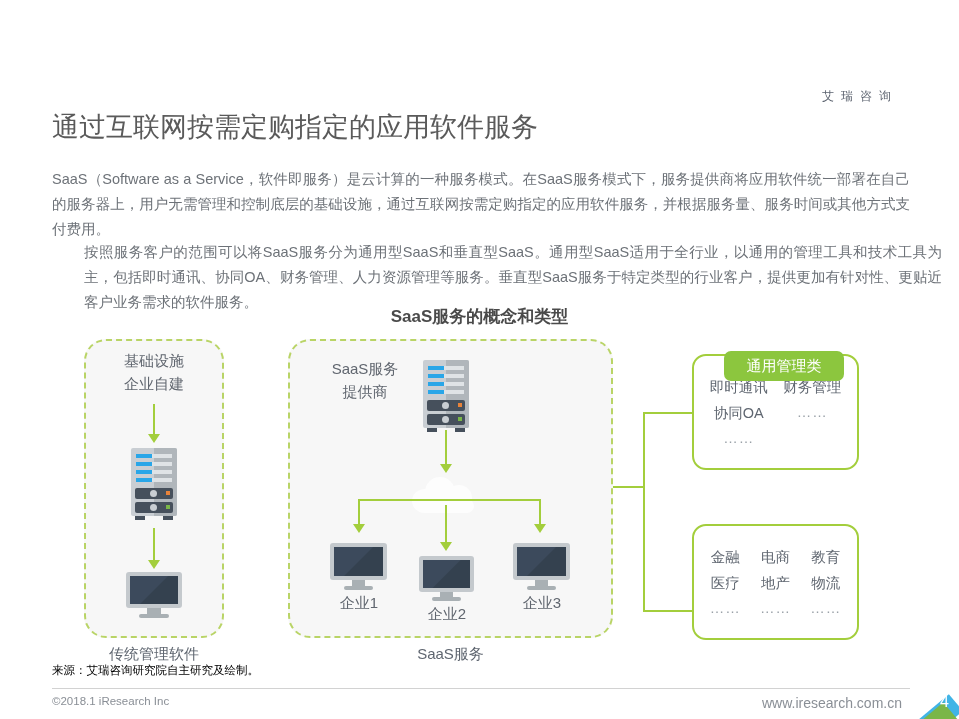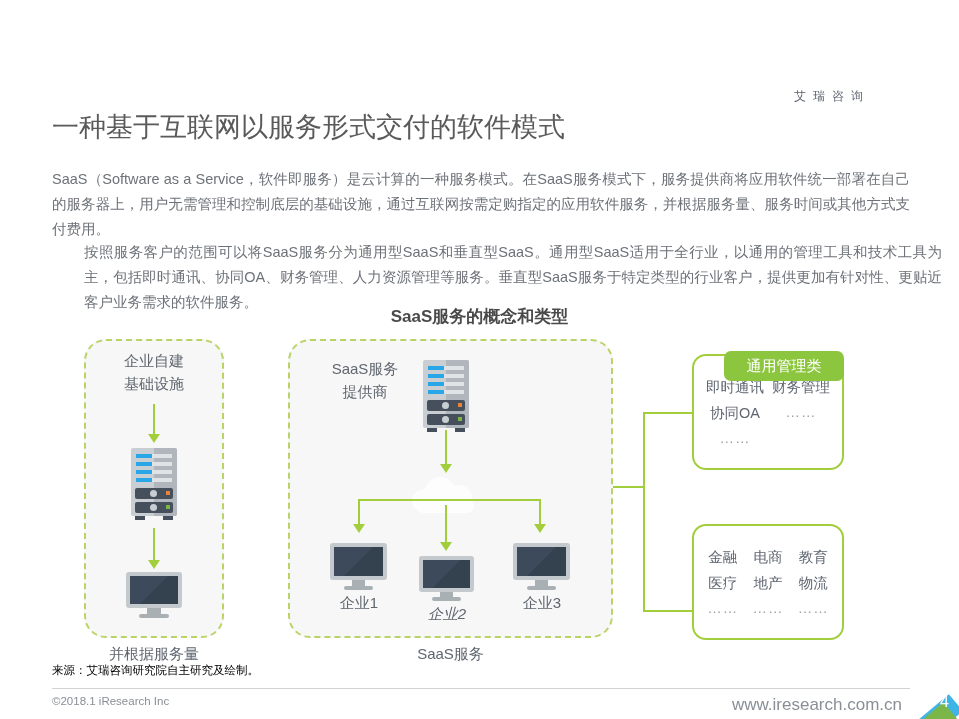--- a/index.html
+++ b/index.html
@@ -15,21 +15,21 @@
   .logo-mark{position:relative;width:160px;height:44px;}
   .logo-poly{position:absolute;left:18px;top:2px;width:140px;height:40px;
     background:#a5cd39;
     clip-path:polygon(0% 14%, 100% 0%, 96% 88%, 2% 100%);}
   .logo-i-dot{position:absolute;left:20px;top:4px;width:7px;height:7px;border-radius:50%;
     background:#4a5a9c;z-index:3;}
   .logo-i-stem{position:absolute;left:20px;top:14px;width:7px;height:26px;background:#ffffff;z-index:3;}
   .logo-text{position:absolute;left:32px;top:4px;z-index:4;
     font-size:29px;line-height:36px;color:#ffffff;font-weight:normal;
     font-family:"Liberation Sans",sans-serif;letter-spacing:-.5px;}
-  .logo-sub{position:absolute;left:24px;top:46px;width:132px;
+  .logo-sub{position:absolute;left:24px;top:46px;width:132px;text-align:center;
     font-size:12px;color:#5d6470;letter-spacing:7px;}
 
   
   .h-title{position:absolute;left:52px;top:46px;font-size:40px;color:#8cc63e;
     letter-spacing:1px;line-height:50px;white-space:nowrap;}
   .h-sub{position:absolute;left:52px;top:108px;font-size:27px;color:#5a5a5a;
     line-height:38px;white-space:nowrap;}
 
   
   .para{position:absolute;left:52px;width:858px;font-size:14.5px;line-height:25px;
@@ -80,67 +80,67 @@
   .mon-screen{position:absolute;left:4px;top:4px;right:4px;bottom:4px;
     background:linear-gradient(135deg,#3c4a5c 0%,#3c4a5c 49%,#34414f 51%,#34414f 100%);}
   .mon-neck{position:absolute;left:38%;width:24%;top:76%;height:12%;background:#a9b0b4;}
   .mon-base{position:absolute;left:24%;width:52%;top:88%;height:7%;background:#a9b0b4;border-radius:2px;}
 
   
   .cloud{position:absolute;}
   .cloud c,.cloud .cp{position:absolute;background:#fdfdfd;border-radius:50%;}
 
   
-  .rbox{position:absolute;width:152px;border:2px solid #a3ce3c;border-radius:14px;
+  .rbox{position:absolute;width:167px;border:2px solid #a3ce3c;border-radius:14px;
     background:#ffffff;box-sizing:border-box;padding-left:26px;}
   .rbox1{left:692px;top:354px;height:116px;}
   .rbox2{left:692px;top:524px;height:116px;}
   .rpill{position:absolute;height:30px;border-radius:7px;background:#8cc63e;
     color:#ffffff;font-size:15px;display:flex;align-items:center;justify-content:center;}
   .pill1{left:724px;top:339px;width:120px;margin-top:12px;}
   .pill2{left:724px;top:509px;width:120px;}
   .rgrid{position:absolute;left:0;right:0;top:22px;display:grid;
     font-size:14.5px;color:#5f6670;text-align:center;row-gap:7px;}
   .g2{grid-template-columns:1fr 1fr;padding:0 8px;}
   .g3{grid-template-columns:1fr 1fr 1fr;padding:0 6px;}
   .dots{color:#9aa1a8;letter-spacing:1px;}
 
   
   .source{position:absolute;left:52px;top:663px;font-size:11.5px;color:#80879;}
   .footline{position:absolute;left:52px;top:688px;width:858px;height:1px;background:#d2d2d2;}
   .copy{position:absolute;left:52px;top:695px;font-size:11.5px;color:#8a8f96;}
-  .url{position:absolute;right:57px;top:695px;font-size:17px;color:#8a8f96;}
+  .url{position:absolute;right:57px;top:695px;font-size:14px;color:#8a8f96;}
 
   .corner{position:absolute;right:0;bottom:0;width:64px;height:66px;overflow:hidden;}
   .c-blue{position:absolute;right:-4px;bottom:8px;width:84px;height:22px;background:#41b4e6;
     transform:rotate(-40deg);transform-origin:100% 100%;}
   .c-green{position:absolute;right:-10px;bottom:-14px;width:84px;height:40px;background:#7ab648;
     transform:rotate(-40deg);transform-origin:100% 100%;}
   .pagenum{position:absolute;right:10px;bottom:8px;font-size:16px;color:#ffffff;z-index:5;}
 </style>
 </head>
 <body>
 
 <div class="slide">
 
   <div class="logo">
     <div class="logo-sub">艾瑞咨询</div>
   </div>
 
-  <div class="h-sub">一种基于互联网以服务形式交付的软件模式</div>
+  <div class="h-sub">通过互联网按需定购指定的应用软件服务</div>
 
   <div class="para para1">SaaS（Software as a Service，软件即服务）是云计算的一种服务模式。在SaaS服务模式下，服务提供商将应用软件统一部署在自己的服务器上，用户无需管理和控制底层的基础设施，通过互联网按需定购指定的应用软件服务，并根据服务量、服务时间或其他方式支付费用。</div>
   <div class="para para2">按照服务客户的范围可以将SaaS服务分为通用型SaaS和垂直型SaaS。通用型SaaS适用于全行业，以通用的管理工具和技术工具为主，包括即时通讯、协同OA、财务管理、人力资源管理等服务。垂直型SaaS服务于特定类型的行业客户，提供更加有针对性、更贴近客户业务需求的软件服务。</div>
 
   <div class="fig-title">SaaS服务的概念和类型</div>
 
   <div class="panel panel-left"></div>
   <div class="blk-label lbl-left">
+    <div>基础设施</div>
     <div>企业自建</div>
-    <div>基础设施</div>
   </div>
 
   <div class="vline" style="left:153px;top:404px;height:32px;"></div>
   <div class="arrowhead" style="left:148px;top:434px;"></div>
 
   <div class="server" style="left:131px;top:448px;">
     <div class="srv-body"></div>
       <div class="srv-right"></div>
     <div class="srv-row" style="top:6px;"></div>
       <div class="srv-led" style="top:6px;"></div>
@@ -165,21 +165,21 @@
   <div class="vline" style="left:153px;top:528px;height:34px;"></div>
   <div class="arrowhead" style="left:148px;top:560px;"></div>
 
   <div class="monitor" style="left:126px;top:572px;width:56px;height:48px;">
     <div class="mon-bezel">
         <div class="mon-screen"></div>
       </div>
     <div class="mon-neck"></div>
       <div class="mon-base"></div>
   </div>
-  <div class="panel-caption cap-left">并根据服务量</div>
+  <div class="panel-caption cap-left">传统管理软件</div>
 
   <div class="panel panel-mid"></div>
   <div class="blk-label lbl-mid">
     <div>SaaS服务</div>
     <div>提供商</div>
   </div>
 
   <div class="server" style="left:423px;top:360px;">
     <div class="srv-body"></div>
       <div class="srv-right"></div>
@@ -230,21 +230,21 @@
   </div>
   <div class="blk-label" style="left:320px;top:591px;width:78px;">企业1</div>
 
   <div class="monitor" style="left:419px;top:556px;width:55px;height:47px;">
     <div class="mon-bezel">
         <div class="mon-screen"></div>
       </div>
     <div class="mon-neck"></div>
       <div class="mon-base"></div>
   </div>
-  <div class="blk-label" style="left:408px;top:602px;width:78px;font-style:italic;">企业2</div>
+  <div class="blk-label" style="left:408px;top:602px;width:78px;">企业2</div>
 
   <div class="monitor" style="left:513px;top:543px;width:57px;height:49px;">
     <div class="mon-bezel">
         <div class="mon-screen"></div>
       </div>
     <div class="mon-neck"></div>
       <div class="mon-base"></div>
   </div>
   <div class="blk-label" style="left:503px;top:591px;width:78px;">企业3</div>
 

